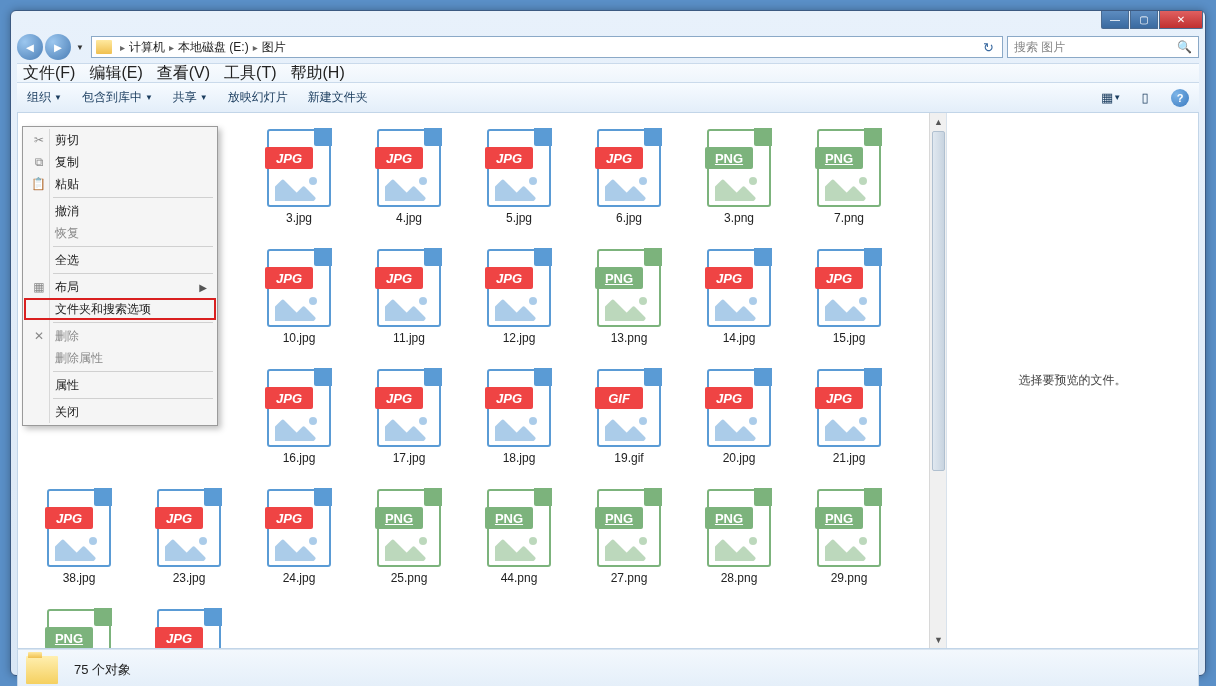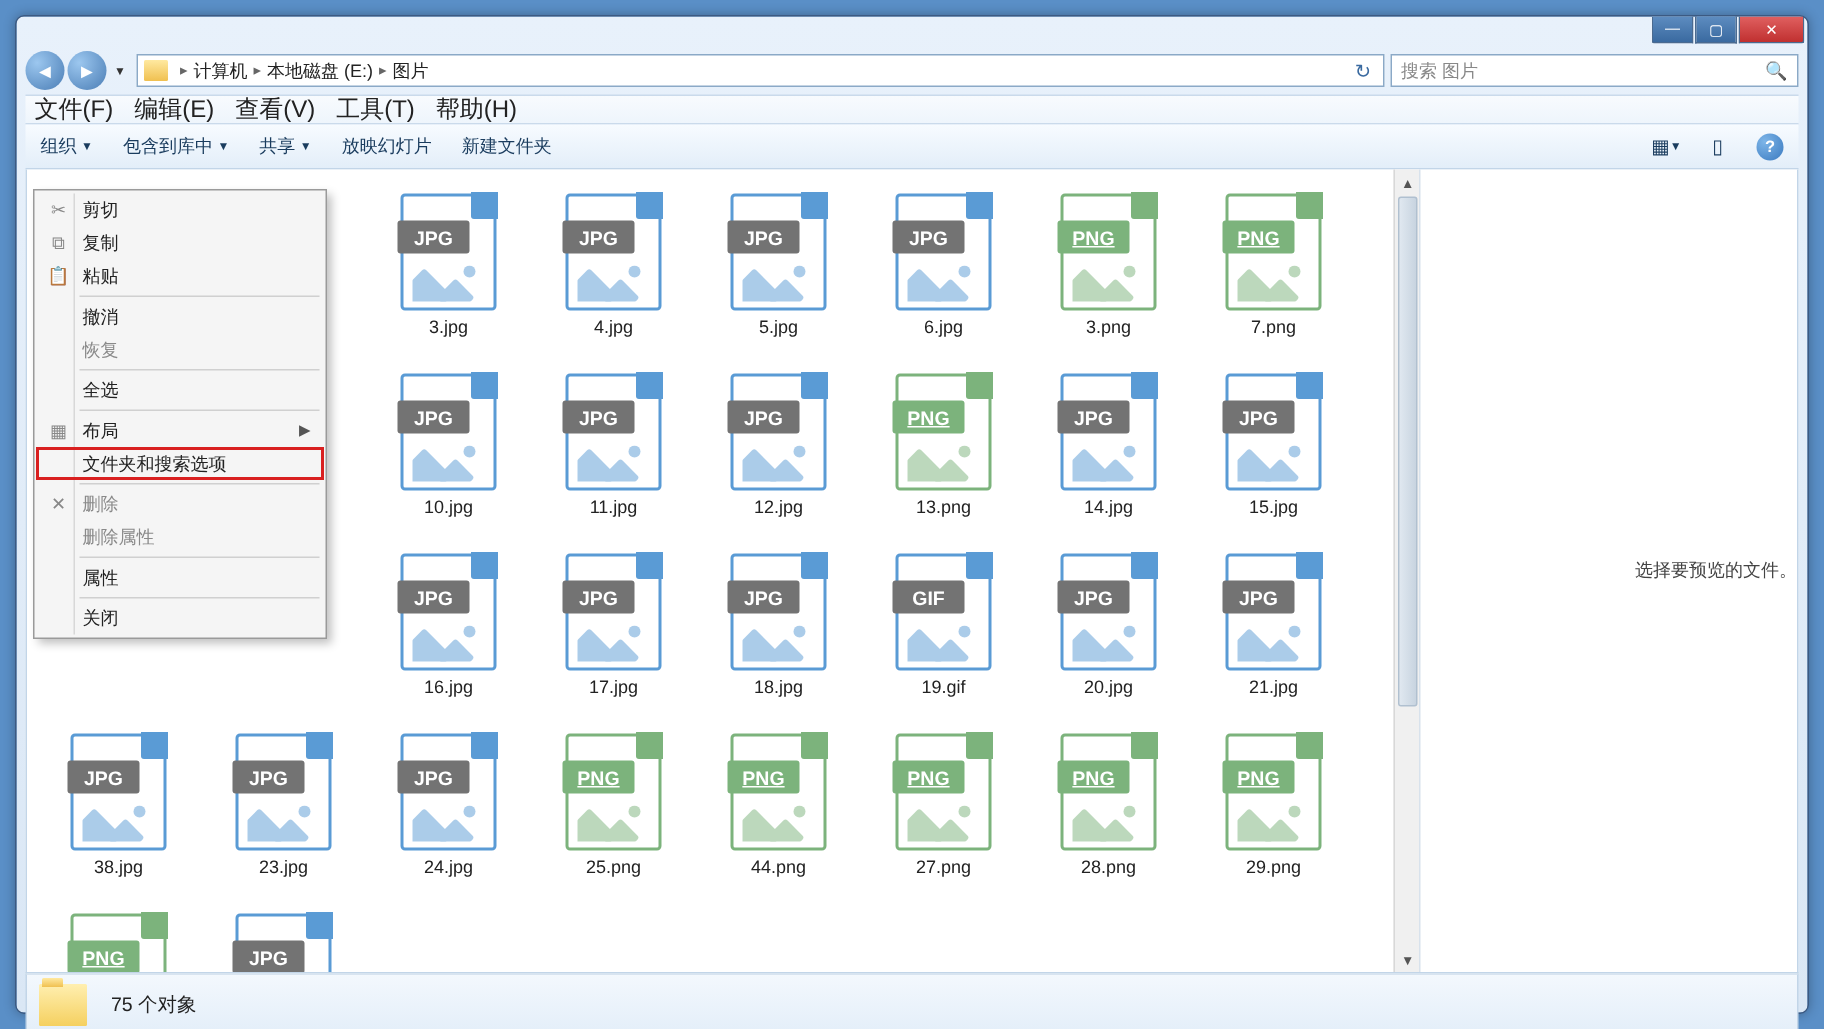--- a/index.html
+++ b/index.html
@@ -19,21 +19,21 @@
 
 .navbar { height: 32px; display: flex; align-items: center; padding: 0 6px; gap: 4px; }
 .nav-buttons { display: flex; align-items: center; gap: 2px; }
 .nav-back, .nav-fwd { width: 26px; height: 26px; border-radius: 50%; background: radial-gradient(circle at 30% 30%, #9cc7ef, #4a7db5); display: flex; align-items: center; justify-content: center; color: #fff; font-size: 13px; }
 .nav-dd { font-size: 8px; color: #333; padding: 0 3px; }
 .address-bar { flex: 1; height: 22px; background: #fff; border: 1px solid #8ba9c7; display: flex; align-items: center; font-size: 12px; padding: 0 4px; }
 .folder-icon { width: 16px; height: 14px; background: linear-gradient(#ffe9a0, #f0c050); border-radius: 1px; margin-right: 4px; }
 .crumb-sep { margin: 0 4px; color: #666; font-size: 10px; }
 .crumb { color: #222; }
 .refresh { margin-left: auto; color: #3a6aa0; font-size: 13px; padding: 0 4px; }
-.search-box { width: 272px; height: 22px; background: #fff; border: 1px solid #8ba9c7; display: flex; align-items: center; font-size: 12px; padding: 0 6px; color: #888; justify-content: space-between; gap: 13px; }
+.search-box { width: 192px; height: 22px; background: #fff; border: 1px solid #8ba9c7; display: flex; align-items: center; font-size: 12px; padding: 0 6px; color: #888; justify-content: space-between; gap: 13px; }
 .search-icon { color: #5a7aa0; font-size: 12px; }
 
 
 .menubar { height: 20px; background: linear-gradient(#f8fbfe, #eef5fc); border-top: 1px solid #cadaeb; border-bottom: 1px solid #cadaeb; display: flex; align-items: center; font-size: 16px; padding: 0 6px; gap: 14px; color: #222; margin: 0 6px; }
 
 
 .toolbar { height: 30px; background: linear-gradient(#f7fbff, #e3eef9); border-bottom: 1px solid #c2d5e8; display: flex; align-items: center; font-size: 12px; padding: 0 10px; color: #1a3c5e; margin: 0 6px; }
 .tb-item { margin-right: 20px; display: flex; align-items: center; gap: 3px; }
 .tb-item.active { color: #1a3c5e; }
 .dd-arrow { font-size: 8px; }
@@ -49,37 +49,37 @@
 .file-thumb-body { position: absolute; left: 0; top: 0; width: 64px; height: 78px; background: #fff; border: 2px solid; border-radius: 3px; }
 .file-fold { position: absolute; right: -1px; top: -1px; width: 18px; height: 18px; border-bottom-left-radius: 2px; }
 .ext-band { position: absolute; top: 18px; left: -2px; width: 48px; height: 22px; border-radius: 2px; color: #fff; display: flex; align-items: center; justify-content: center; font-size: 13px; font-weight: bold; }
 .mountain { position: absolute; bottom: 6px; left: 8px; width: 48px; height: 24px; overflow: hidden; opacity: .5; }
 .mountain::before { content: ''; position: absolute; bottom: 0; left: 4px; width: 26px; height: 26px; background: currentColor; border-radius: 2px; transform: rotate(45deg) translateY(13px); }
 .mountain::after { content: ''; position: absolute; bottom: 0; right: 4px; width: 18px; height: 18px; background: currentColor; border-radius: 2px; transform: rotate(45deg) translateY(9px); }
 .sun { position: absolute; top: 0; right: 6px; width: 8px; height: 8px; border-radius: 50%; background: currentColor; }
 
 .blue .file-thumb-body { border-color: #5a9bd5; }
 .blue .file-fold { background: #5a9bd5; }
-.blue .ext-band { background: #737373; }
+.blue .ext-band { background: #ef4444; font-style: italic; }
 .blue .mountain, .blue .sun { color: #5a9bd5; }
 
 .green .file-thumb-body { border-color: #7cb37c; }
 .green .file-fold { background: #7cb37c; }
 .green .ext-band { background: #7cb37c; text-decoration: underline; }
 .green .mountain, .green .sun { color: #7cb37c; }
 
 
 .vscroll { width: 17px; background: #f0f0f0; border-left: 1px solid #d8d8d8; position: relative; }
 .vscroll .thumb { position: absolute; left: 2px; top: 18px; width: 13px; height: 340px; background: linear-gradient(to right, #e0e8f0, #c8d4e0); border: 1px solid #b0c0d0; border-radius: 2px; }
 .vscroll .arrow { position: absolute; left: 0; width: 17px; height: 17px; display: flex; align-items: center; justify-content: center; font-size: 9px; color: #555; }
 .vscroll .arrow.up { top: 0; }
 .vscroll .arrow.down { bottom: 0; }
 
 
-.preview { width: 252px; border-left: 1px solid #d8e2ec; display: flex; align-items: center; justify-content: flex-end; font-size: 12px; color: #444; }
+.preview { width: 252px; border-left: 1px solid #d8e2ec; display: flex; align-items: center; justify-content: center; font-size: 12px; color: #444; }
 
 
 .statusbar { height: 42px; margin: 0 6px; background: linear-gradient(#f3f8fd, #e3eef9); border: 1px solid #c2d5e8; border-top: 1px solid #d8e4f0; display: flex; align-items: center; padding: 0 8px; gap: 16px; font-size: 13px; color: #222; }
 .status-icon { width: 32px; height: 28px; background: linear-gradient(#ffefb0, #f5d060); border-radius: 1px; position: relative; }
 .status-icon::before { content: ''; position: absolute; top: -4px; left: 2px; width: 14px; height: 6px; background: linear-gradient(#ffe9a0, #f0c050); border-radius: 1px 1px 0 0; }
 
 
 .context-menu { position: absolute; left: 11px; top: 115px; width: 196px; background: #f5f5f5; border: 1px solid #9a9a9a; box-shadow: 3px 3px 6px rgba(0,0,0,.25); padding: 2px; font-size: 12px; z-index: 10; }
 .cm-item { height: 22px; display: flex; align-items: center; padding-left: 30px; position: relative; color: #222; }
 .cm-item.disabled { color: #8a8a8a; }

